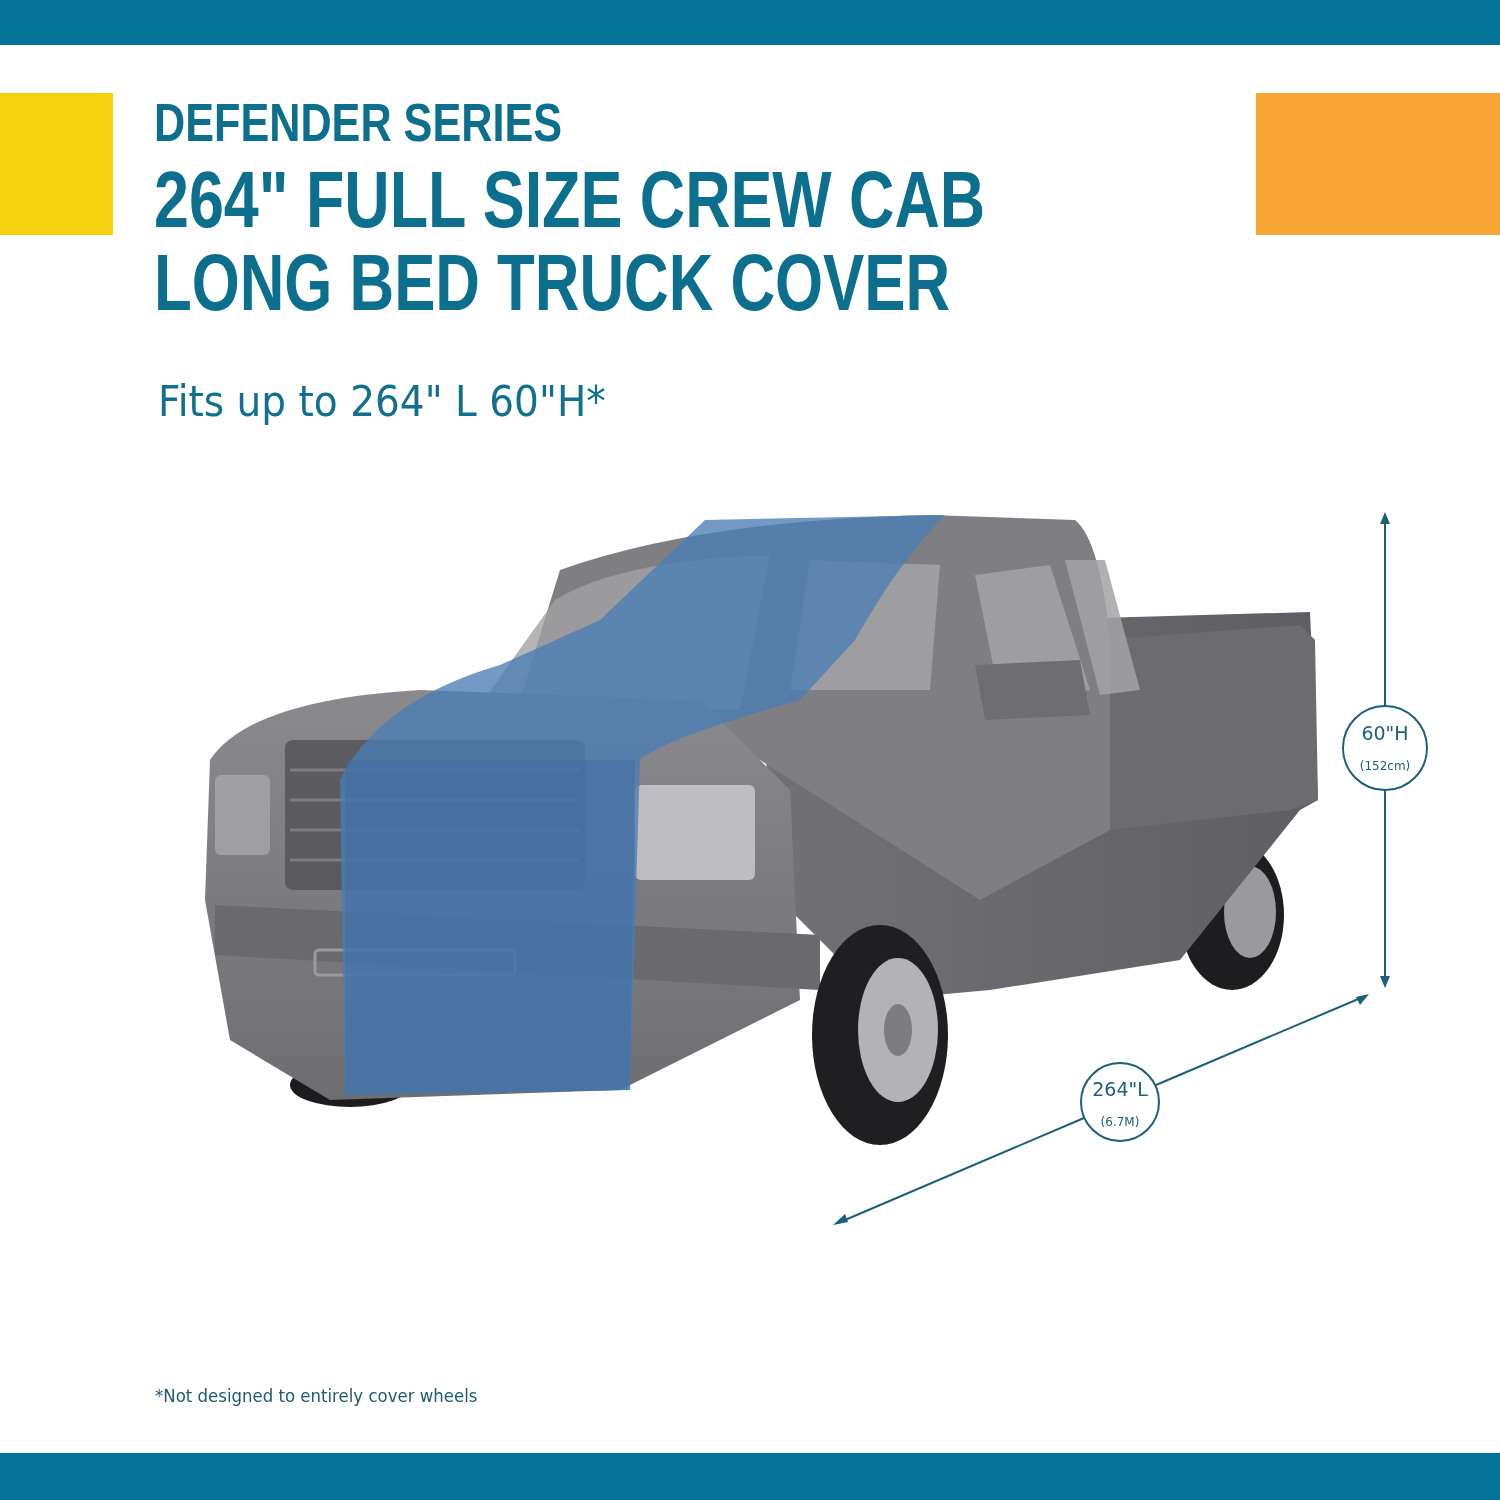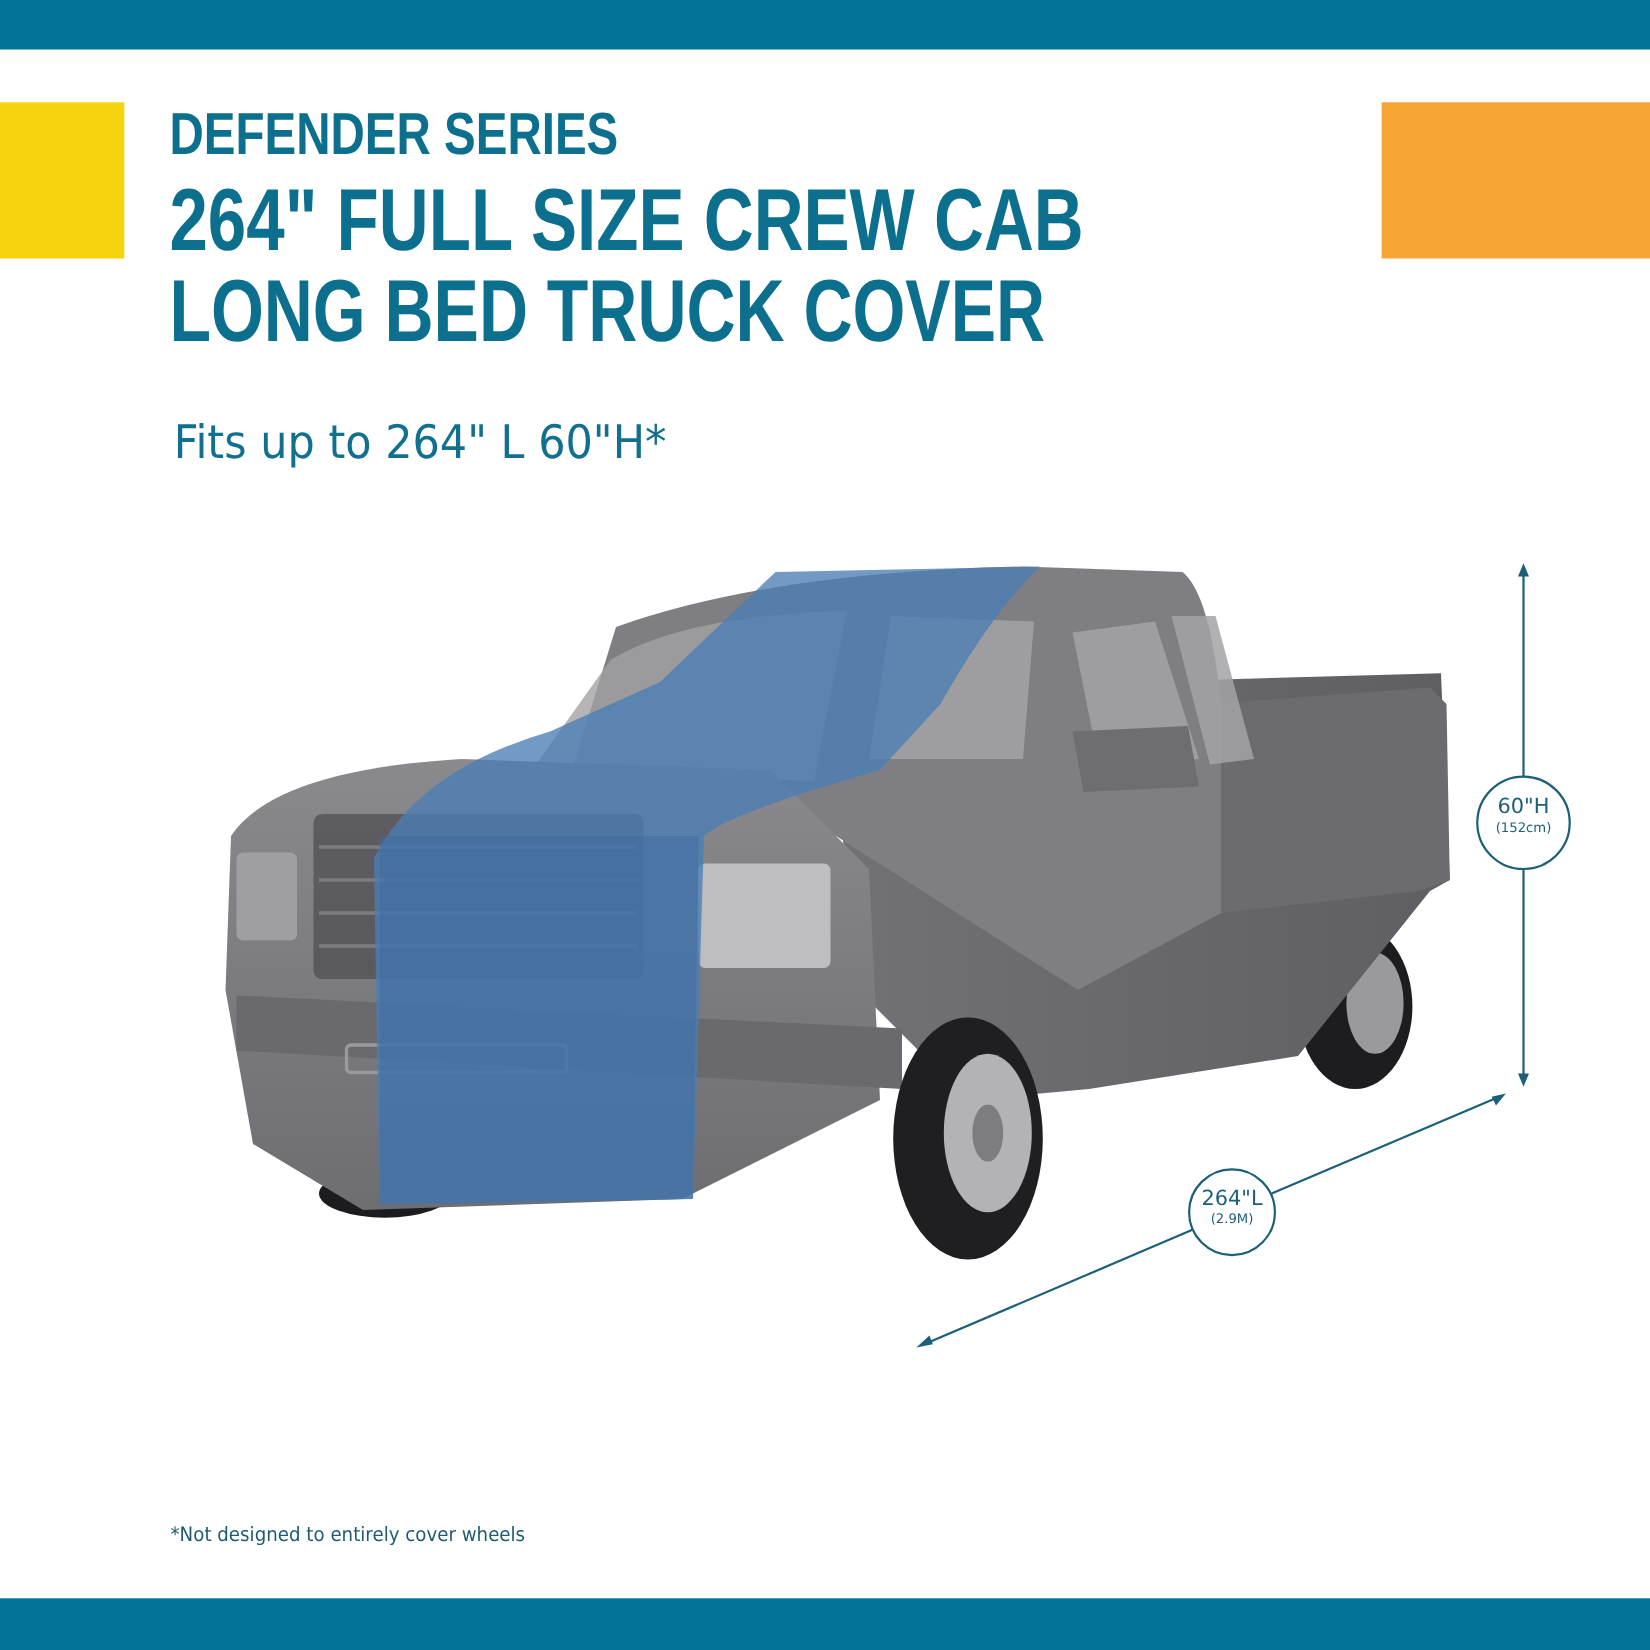--- a/index.html
+++ b/index.html
@@ -12,21 +12,21 @@
   .series { top: 95px; font-size: 54px; letter-spacing: 0px; transform: scaleX(0.80); }
   .line2 { top: 160px; font-size: 80px; transform: scaleX(0.785); }
   .line3 { top: 243px; font-size: 80px; transform: scaleX(0.772); }
   .fits { position: absolute; left: 158px; top: 377px; font-size: 42px; color: #12708f; font-family: "DejaVu Sans", sans-serif; transform: scaleX(0.93); transform-origin: 0 0; white-space: nowrap; }
   .disclaimer { position: absolute; left: 155px; top: 1385px; font-size: 18px; color: #1e5a70; font-family: "DejaVu Sans", sans-serif; transform: scaleX(0.92); transform-origin: 0 0; white-space: nowrap; }
   .illustration { position: absolute; left: 0; top: 480px; width: 1500px; height: 800px; }
   .dim-label { position: absolute; text-align: center; color: #1c5f78; font-family: "DejaVu Sans", sans-serif; }
   .dim-h { left: 1343px; top: 722px; width: 84px; }
   .dim-l { left: 1080px; top: 1078px; width: 80px; }
   .dim-main { display: block; font-size: 19px; line-height: 22px; }
-  .dim-sub { display: block; font-size: 12px; line-height: 16px; }
+  .dim-sub { display: block; font-size: 12px; line-height: 16px; margin-top: 14px; }
 </style>
 </head>
 <body>
 
 <div class="bar-top"></div>
 <div class="block-yellow"></div>
 <div class="block-orange"></div>
 
 <div class="h-line series">DEFENDER SERIES</div>
 <div class="h-line line2">264" FULL SIZE CREW CAB</div>
@@ -104,18 +104,18 @@
 
 <svg style="position:absolute;left:825px;top:985px;" width="555" height="250" viewBox="825 985 555 250">
   <line x1="838" y1="1223" x2="1084" y2="1118" stroke="#1b5f78" stroke-width="2"></line>
   <line x1="1156" y1="1085" x2="1363" y2="997" stroke="#1b5f78" stroke-width="2"></line>
   <polygon points="833,1225 845,1214 848,1222" fill="#1b5f78"></polygon>
   <polygon points="1369,994 1356,997 1360,1005" fill="#1b5f78"></polygon>
   <circle cx="1120" cy="1102" r="39" fill="#ffffff" stroke="#1b5f78" stroke-width="2"></circle>
 </svg>
 <div class="dim-label dim-l">
   <span class="dim-main">264"L</span>
-  <span class="dim-sub">(2.9M)</span>
+  <span class="dim-sub">(6.7M)</span>
 </div>
 
 <div class="disclaimer">*Not designed to entirely cover wheels</div>
 
 <div class="bar-bottom"></div>
 
 </body></html>

